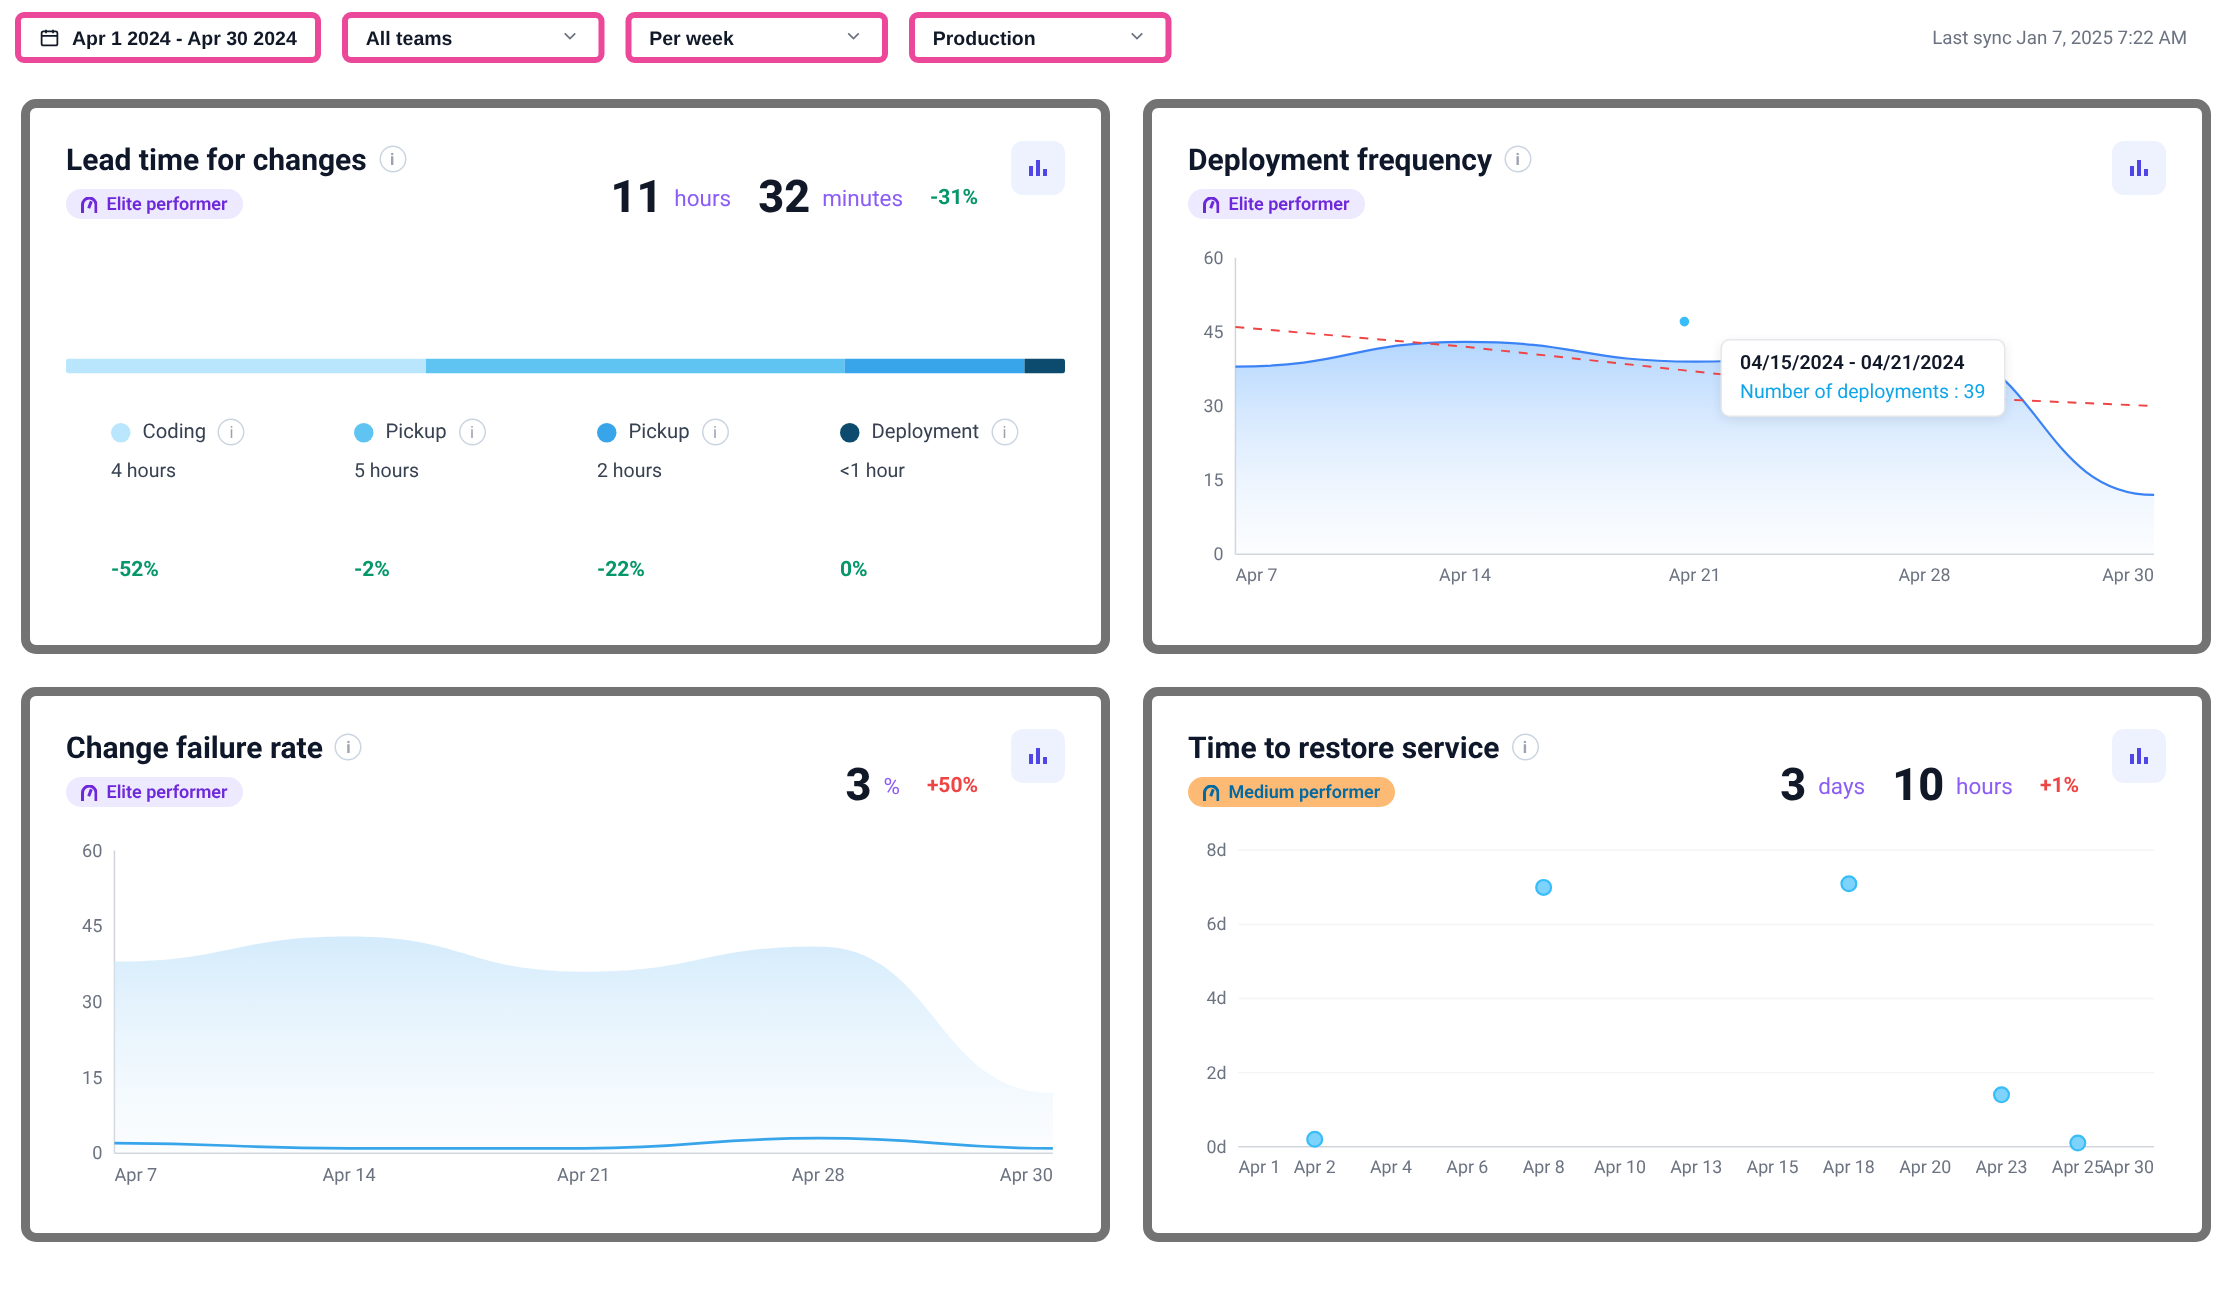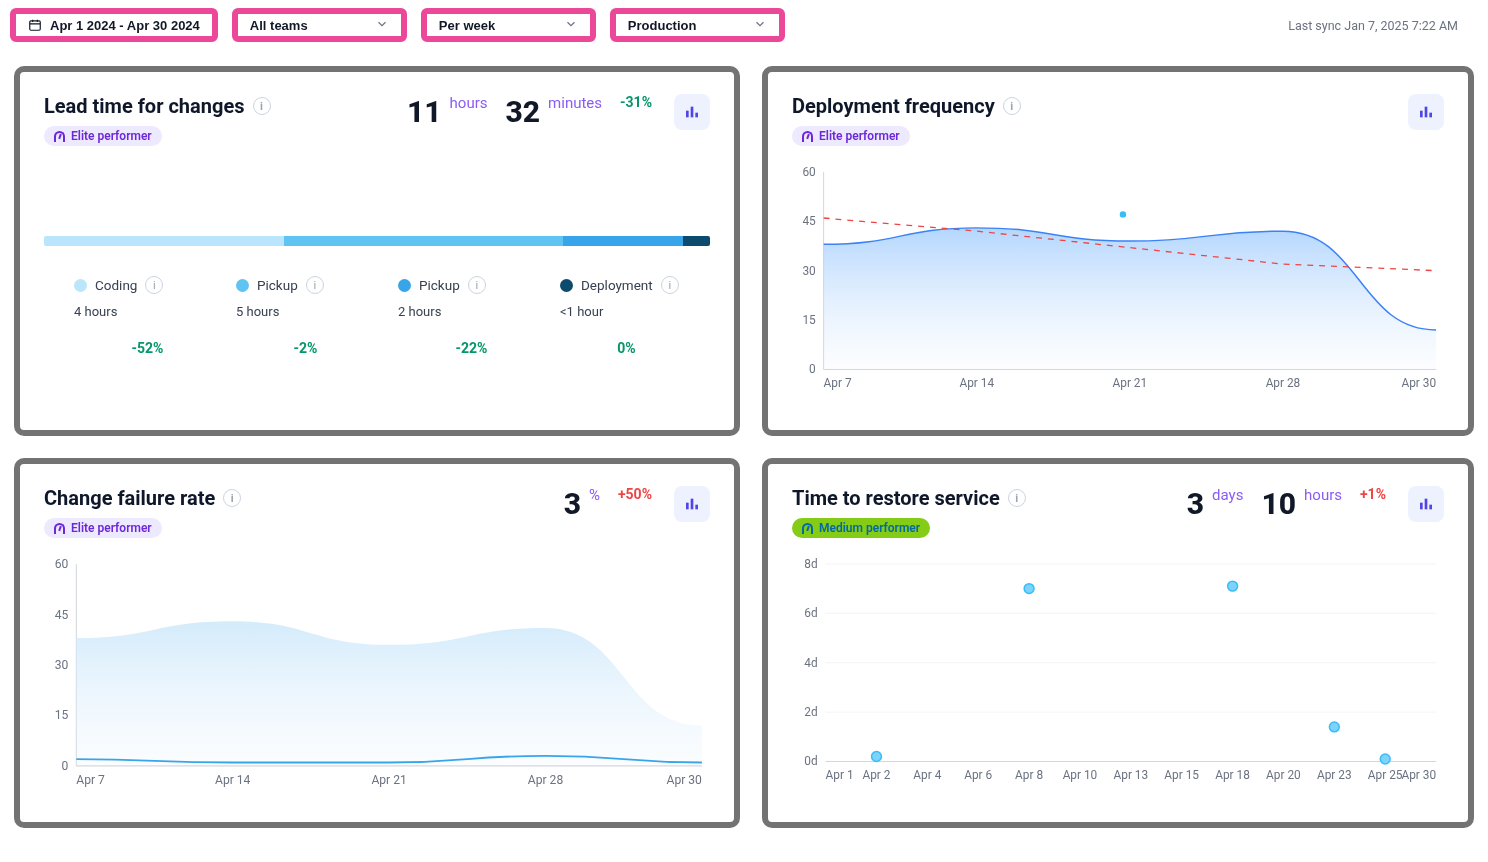--- a/index.html
+++ b/index.html
@@ -8,21 +8,21 @@
     background: #fff;
     color: #1f2937;
     font-size: 14px;
     width: 1488px;
   }
   .topbar {
     display: flex; align-items: center; gap: 14px; padding: 8px 10px 8px 10px;
   }
   .filter-btn {
     display: flex; align-items: center; gap: 8px;
-    background: #fff; border: 6px solid #ec4899; border-radius: 6px;
+    background: #fff; border: 4px solid #ec4899; border-radius: 6px;
     padding: 6px 12px; height: 34px; cursor: pointer; color: #111827; font-weight: 600; font-size: 13px;
   }
   .filter-btn.wide { justify-content: space-between; min-width: 175px; }
   .chev { color:#6b7280; }
   .cal-icon svg { display:block }
   .sync { margin-left: auto; color: #6b7280; font-size: 12.5px; padding-right: 20px;}
   .grid {
     display: grid; grid-template-columns: 1fr 1fr; gap: 22px; padding: 16px 14px;
   }
   .card {
@@ -34,42 +34,42 @@
   .card-title { display:flex; align-items:center; gap:8px; font-size:20px; font-weight:700; color:#0f172a;}
   .info-icon {
     display:inline-flex; align-items:center; justify-content:center;
     width:18px;height:18px;border-radius:50%;border:1.5px solid #cbd5e1;color:#9ca3af;font-size:11px;
   }
   .badge {
     display:inline-flex; align-items:center; gap:6px;
     background:#ede9fe; color:#6d28d9; font-size:12px; font-weight:600;
     padding:3px 10px; border-radius:12px; width:fit-content;
   }
-  .badge.medium { background:#84cc16; color:#0369a1; }
+  .badge.medium { background:#fdba74; color:#0369a1; }
   .speed-icon { width:11px; height:11px; border:2px solid currentColor; border-bottom:none; border-top-left-radius:11px; border-top-right-radius:11px; position:relative;}
   .speed-icon::after{content:"";position:absolute;width:2px;height:5px;background:currentColor;left:3px;top:1px;transform:rotate(20deg);}
-  .metrics { display:flex; align-items:flex-start; gap:8px; }
+  .metrics { display:flex; align-items:center; gap:8px;margin-top:20px; }
   .metric-big { font-size:30px; font-weight:800; color:#111827; }
   .metric-unit { font-size:15px; color:#8b5cf6; margin-right:10px;}
   .delta { font-size:14px; font-weight:700;}
   .delta.pos { color:#059669; }
   .delta.neg { color:#ef4444; }
   .chart-btn {
     width:36px;height:36px;border-radius:8px;background:#eef2ff;border:none;
     display:flex;align-items:center;justify-content:center;margin-left:10px;cursor:pointer;
   }
   .chart-btn svg{color:#4f46e5;}
   .stack-bar { display:flex; height:10px; border-radius:2px; overflow:hidden; margin-top:90px; }
   .stack-seg { height:100%; }
   .legend-row { display:flex; gap:42px; margin-top:30px; padding:0 30px;}
   .legend-item { display:flex; flex-direction:column; gap:10px; align-items:flex-start; min-width:120px;}
   .legend-top { display:flex; align-items:center; gap:8px; }
   .dot { width:13px;height:13px;border-radius:50%; }
   .legend-label{font-size:13.5px;color:#374151;}
-  .legend-bot { display:flex; gap:14px; font-size:13px;}
+  .legend-bot { display:flex; gap:14px; font-size:13px;flex-direction:column;}
   .legend-val { color:#374151; }
   .legend-chg { font-weight:700;margin-top:36px;}
   .chart-wrap { margin-top:18px; position:relative; }
   .chart-svg { width:100%; display:block; }
   .axis-lbl { fill:#6b7280; font-size:12px;}
   .axis-line{stroke:#d1d5db;stroke-width:1;}
   .grid-line{stroke:#f3f4f6;stroke-width:1;}
   .area-fill{fill:url(#gradA);}
   .area-line{stroke:#3b82f6;stroke-width:1.5;fill:none;}
   .dash-line{stroke:#ef4444;stroke-width:1.3;fill:none;stroke-dasharray:6 6;}
@@ -243,20 +243,24 @@
           <text x="32" y="226" text-anchor="start" class="axis-lbl">Apr 7</text>
           <text x="187" y="226" text-anchor="middle" class="axis-lbl">Apr 14</text>
           <text x="342" y="226" text-anchor="middle" class="axis-lbl">Apr 21</text>
           <text x="497" y="226" text-anchor="middle" class="axis-lbl">Apr 28</text>
           <text x="652" y="226" text-anchor="end" class="axis-lbl">Apr 30</text>
           <path d="M 32 81.33333333333334 C 109.5 81.33333333333334 109.5 64.66666666666666 187 64.66666666666666 C 264.5 64.66666666666666 264.5 78 342 78 C 419.5 78 419.5 68 497 68 C 574.5 68 574.5 168 652 168 L 652 208 L 32 208 Z" class="area-fill"></path>
           <path d="M 32 81.33333333333334 C 109.5 81.33333333333334 109.5 64.66666666666666 187 64.66666666666666 C 264.5 64.66666666666666 264.5 78 342 78 C 419.5 78 419.5 68 497 68 C 574.5 68 574.5 168 652 168" class="area-line"></path>
           <path d="M 32 54.66666666666666 L 187 68 L 342 84.66666666666666 L 497 101.33333333333333 L 652 108" class="dash-line"></path>
           <circle cx="335" cy="51" r="4" fill="#38bdf8" stroke="#fff" stroke-width="1.5"></circle>
         </svg>
+      <div class="tooltip" id="df-tooltip" style="left:355px;top:62px;">
+        <div class="tt-date">04/15/2024 - 04/21/2024</div>
+        <div class="tt-val"><span>Number of deployments :</span> <span>39</span></div>
+      </div>
     </div>
   </div>
 
   <div class="card">
     <div class="card-head">
       <div class="card-title-wrap">
         <div class="card-title">
           <span>Change failure rate</span>
           <span class="info-icon">i</span>
         </div>

